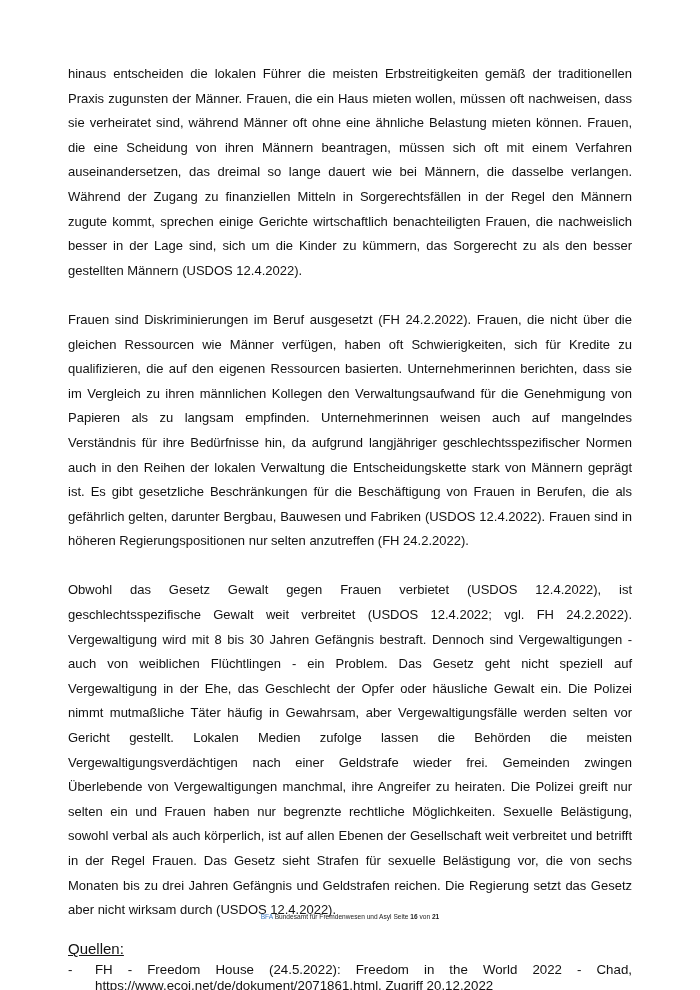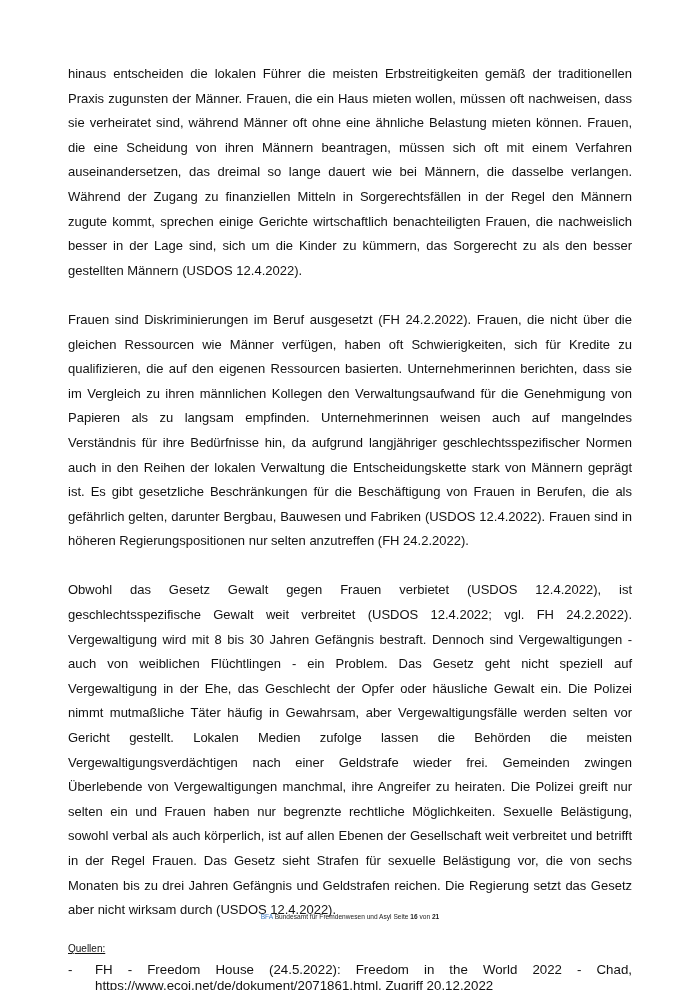--- a/index.html
+++ b/index.html
@@ -21,21 +21,21 @@
       top: 62px;
       width: 564px;
     }
     .para {
       font-size: 13px;
       line-height: 24.6px;
       text-align: justify;
       margin: 0 0 24.6px 0;
     }
     .sources-title {
-      font-size: 10px;
+      font-size: 15px;
       line-height: 20px;
       text-decoration: underline;
       margin: -8px 0 3px 0;
     }
     .source-list {
       margin: 0;
       padding: 0;
       list-style: none;
     }
     .source-item {

